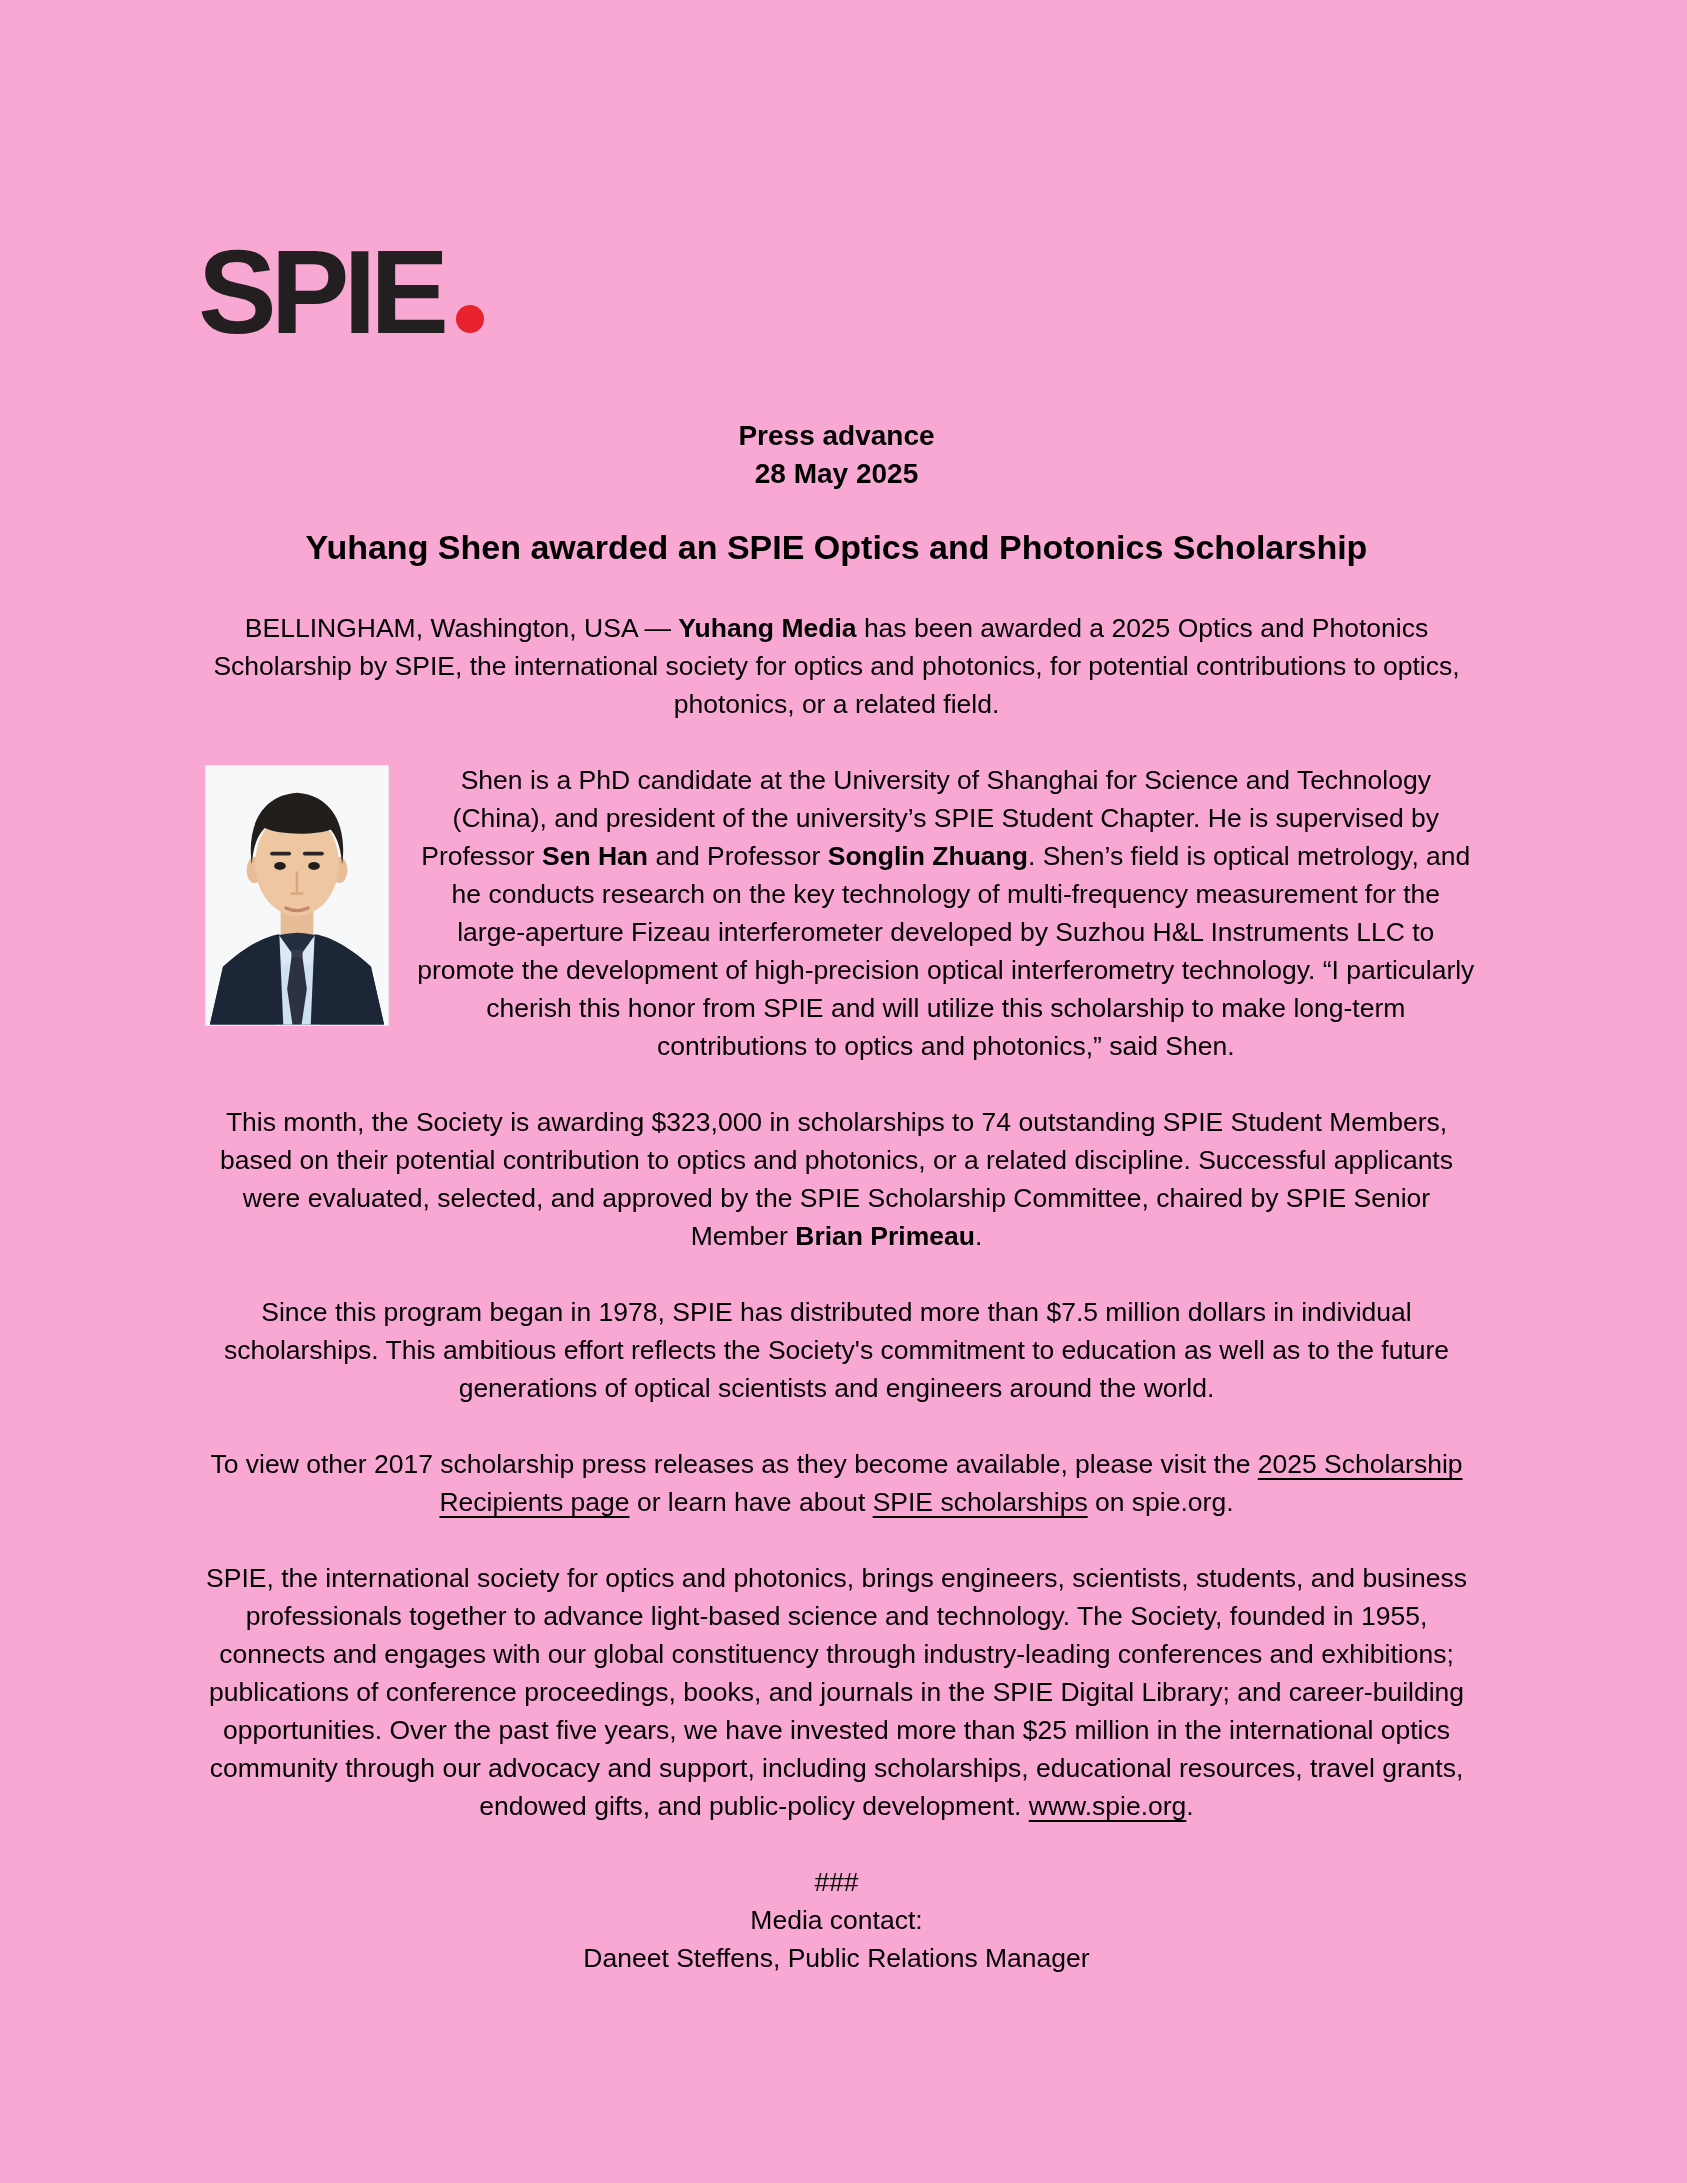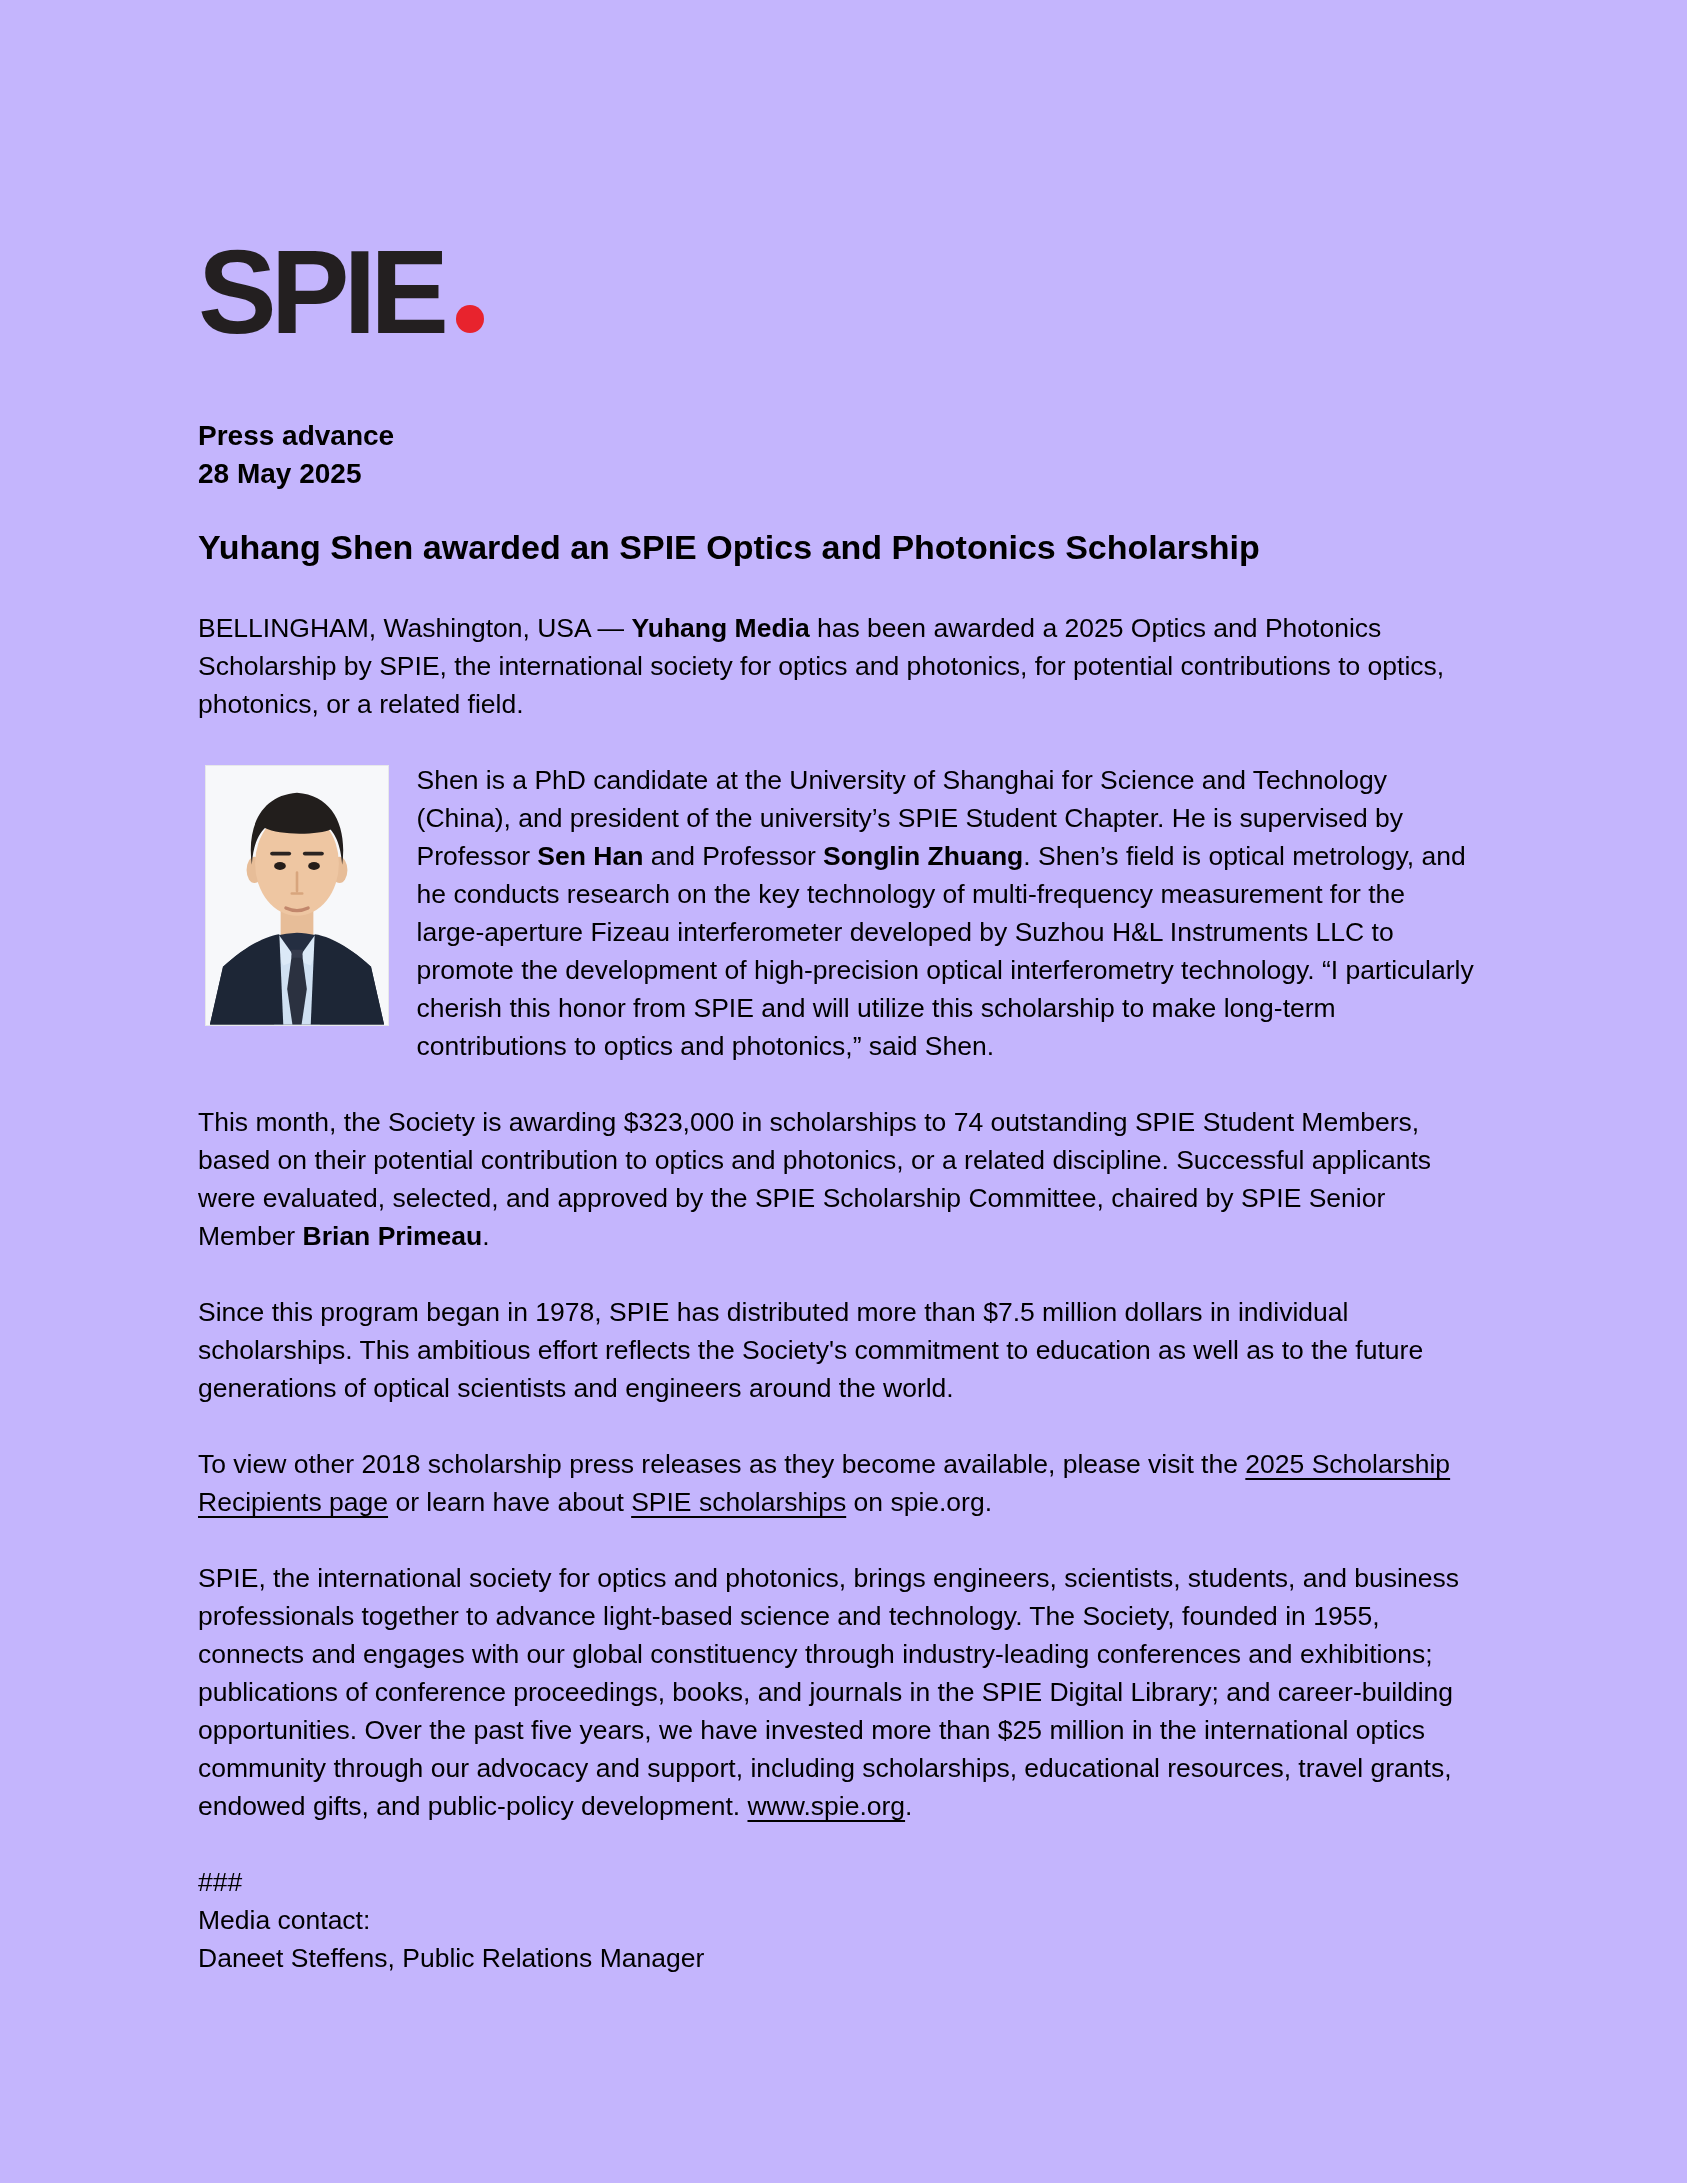--- a/index.html
+++ b/index.html
@@ -2,24 +2,25 @@
 <html style="font-size:10.6px"><head>
 <meta charset="utf-8">
 <style>
   * { margin: 0; padding: 0; box-sizing: border-box; }
   html, body { background: #888; }
   .page {
     position: relative;
     width: 1687px;
     height: 2183px;
     margin: 0 auto;
-    background: #c4b5fd;
+    background: #f9a8d4;
     font-family: "Liberation Sans", "DejaVu Sans", sans-serif;
     color: #000000;
     overflow: hidden;
+    text-align: center;
   }
   .content {
     padding: 233px 198px 0 198px;
     width: 1489px;
   }
   .inner { width: 1277px; }
 
   
   .logo-row { display: flex; align-items: baseline; height: 99px; }
   .logo-text {
@@ -129,21 +130,21 @@
 
           <path d="M122,216 Q139,224 156,216" stroke="#c2876c" stroke-width="5" fill="none" stroke-linecap="round"></path>
         </svg>
           </span><span>Shen is a PhD candidate at the University of Shanghai for Science and Technology (China), and president of the university’s SPIE Student Chapter. He is supervised by Professor </span><span class="b">Sen Han</span><span> and Professor </span><span class="b">Songlin Zhuang</span><span>. Shen’s field is optical metrology, and he conducts research on the key technology of multi-frequency measurement for the large-aperture Fizeau interferometer developed by Suzhou H&amp;L Instruments LLC to promote the development of high-precision optical interferometry technology. “I particularly cherish this honor from SPIE and will utilize this scholarship to make long-term contributions to optics and photonics,” said Shen.</span>
       </p>
 
       <p class="body"><span>This month, the Society is awarding $323,000 in scholarships to 74 outstanding SPIE Student Members, based on their potential contribution to optics and photonics, or a related discipline. Successful applicants were evaluated, selected, and approved by the SPIE Scholarship Committee, chaired by SPIE Senior Member </span><span class="b">Brian Primeau</span><span>.</span></p>
 
       <p class="body">Since this program began in 1978, SPIE has distributed more than $7.5 million dollars in individual scholarships. This ambitious effort reflects the Society's commitment to education as well as to the future generations of optical scientists and engineers around the world.</p>
 
-      <p class="body"><span>To view other 2018 scholarship press releases as they become available, please visit the </span><a class="lnk" href="#">2025 Scholarship Recipients page</a><span> or learn have about </span><a class="lnk" href="#">SPIE scholarships</a><span> on spie.org.</span></p>
+      <p class="body"><span>To view other 2017 scholarship press releases as they become available, please visit the </span><a class="lnk" href="#">2025 Scholarship Recipients page</a><span> or learn have about </span><a class="lnk" href="#">SPIE scholarships</a><span> on spie.org.</span></p>
 
       <p class="body"><span>SPIE, the international society for optics and photonics, brings engineers, scientists, students, and business professionals together to advance light-based science and technology. The Society, founded in 1955, connects and engages with our global constituency through industry-leading conferences and exhibitions; publications of conference proceedings, books, and journals in the SPIE Digital Library; and career-building opportunities. Over the past five years, we have invested more than $25 million in the international optics community through our advocacy and support, including scholarships, educational resources, travel grants, endowed gifts, and public-policy development. </span><a class="lnk" href="#">www.spie.org</a><span>.</span></p>
 
       <div class="footer-block">
         <span class="footer-line">###</span>
         <span class="footer-line">Media contact:</span>
         <span class="footer-line">Daneet Steffens, Public Relations Manager</span>
       </div>
 
     </div>

